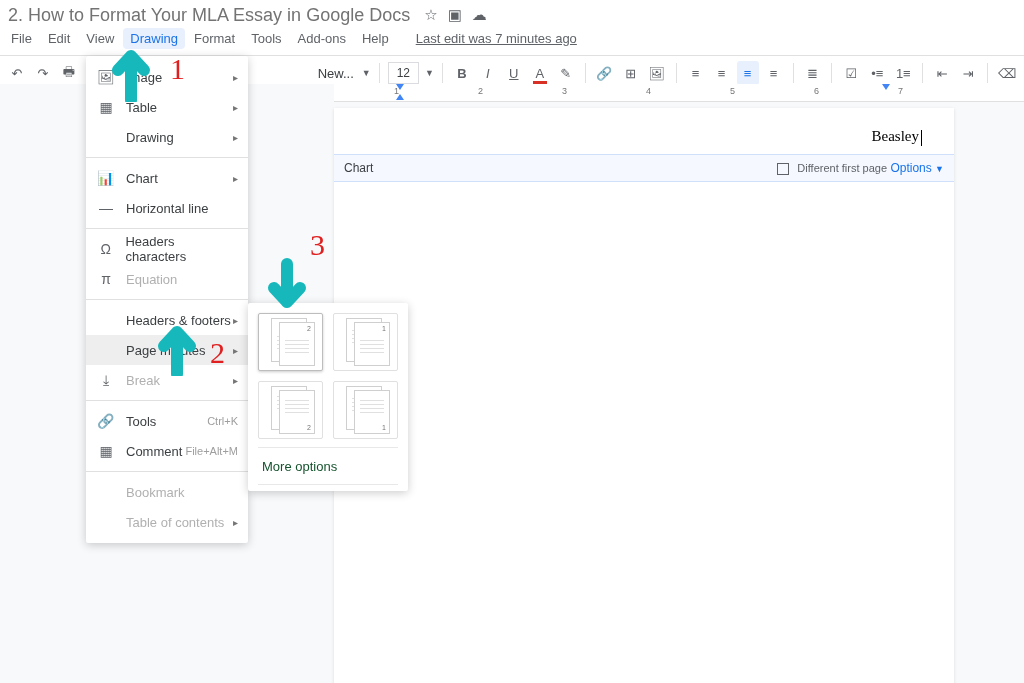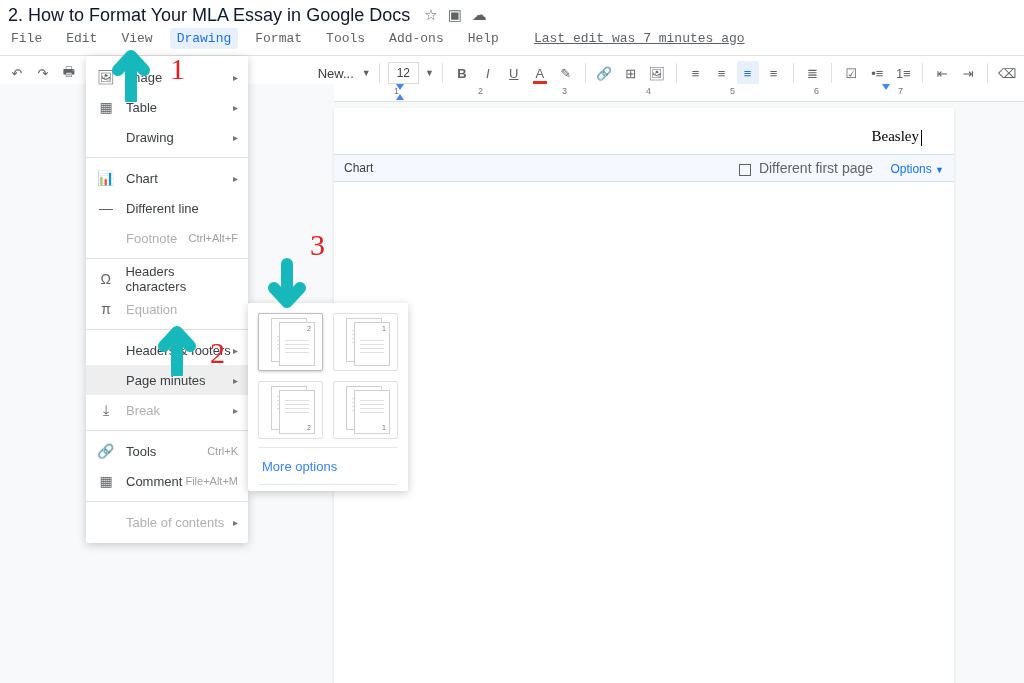--- a/index.html
+++ b/index.html
@@ -15,27 +15,27 @@
   }
   
   .title-row {
     display: flex;
     align-items: center;
     padding: 4px 4px 0 4px;
     height: 26px;
   }
   .doc-title {
     font-size: 18px;
-    color: #0f172a;
+    color: #737373;
     padding: 0 4px;
   }
   .title-icons { display: flex; gap: 10px; margin-left: 10px; color: #5f6368; }
   .star, .folder, .cloud { font-size: 15px; }
   
-  .menu-bar { display: flex; align-items: center; padding: 2px 4px 6px 4px; gap: 10px; font-size: 13px; color: #5f6368; font-family: Liberation Mono, monospace; }
+  .menu-bar { display: flex; align-items: center; padding: 2px 4px 6px 4px; gap: 2px; font-size: 13px; color: #5f6368; }
   .menu-item { padding: 3px 7px; border-radius: 4px; cursor: pointer; }
   .menu-item.active { background: #e8f0fe; color: #1a73e8; }
   .last-edit { margin-left: 18px; text-decoration: underline; color: #5f6368; font-size: 13px; }
   
   .toolbar {
     display: flex;
     align-items: center;
     height: 36px;
     border-top: 1px solid #e0e0e0;
     border-bottom: 1px solid #e0e0e0;
@@ -83,21 +83,21 @@
   }
   .pn-grid { display:grid; grid-template-columns:1fr 1fr; gap:10px; margin-bottom:8px;}
   .pn-opt { height:58px; border:1px solid #e0e0e0; border-radius:2px; position:relative; background:#fff;}
   .pn-opt.sel { border:1px solid #bdbdbd; box-shadow:0 1px 3px rgba(0,0,0,.2);}
   .pn-page1,.pn-page2 { position:absolute; border:1px solid #cfcfcf; background:#fff;}
   .pn-page2 { width:36px; height:44px; left:20px; top:8px;}
   .pn-page1 { width:36px; height:44px; left:12px; top:4px;}
   .pn-num { position:absolute; font-size:7px; color:#757575;}
   .pn-lines { position:absolute; left:5px; right:5px;}
   .pn-line { height:1px; background:#e0e0e0; margin:3px 0;}
-  .sm-row { height:36px; display:flex; align-items:center; font-size:13px; color:#3b82f6; padding-left:4px;}
+  .sm-row { height:36px; display:flex; align-items:center; font-size:13px; color:#14532d; padding-left:4px;}
   .sm-sep { height:1px; background:#e8e8e8;}
   
   .arrow { position:absolute; z-index:30; }
   .arrow svg { display:block; }
   .anno-num { position:absolute; z-index:31; font-family: 'Comic Sans MS', cursive; font-size:30px; color:#e02020; font-weight:400;}
   
   .rmark { position:absolute; top:0; width:0; height:0; border-left:4px solid transparent; border-right:4px solid transparent;}
   .rmark.down { border-top:6px solid #4285f4;}
   .rmark.up { border-bottom:6px solid #4285f4; top:10px;}
 </style>
@@ -186,22 +186,22 @@
     <span class="tick" style="left:564px">7</span>
   </div>
   <div class="page">
     <div class="header-name-text">
       <span>Beasley</span><span class="cursor"></span>
     </div>
     <div class="page-header">
       <span style="font-weight:500">Chart</span>
       <div>
         <span class="chkbox"></span>
-        <span style="font-size:14px;color:#5f6368">Different first page</span>
-        <span class="opts" style="margin-left:14px"><span>Options</span> <span style="font-size:9px">▼</span></span>
+        <span style="font-size:11px;color:#5f6368">Different first page</span>
+        <span class="opts" style=""><span>Options</span> <span style="font-size:9px">▼</span></span>
       </div>
     </div>
   </div>
 </div>
 
 <div class="dropdown">
   <div class="dd-item">
       <span class="dd-icon">🖼</span>
       <span>Image</span>
       <span class="submenu-arrow">▸</span>
@@ -217,26 +217,21 @@
       <span class="submenu-arrow">▸</span>
     </div>
   <div class="dd-sep"></div>
   <div class="dd-item">
       <span class="dd-icon">📊</span>
       <span>Chart</span>
       <span class="submenu-arrow">▸</span>
     </div>
   <div class="dd-item">
       <span class="dd-icon">—</span>
-      <span>Different line</span>
-    </div>
-  <div class="dd-item disabled">
-      <span class="dd-icon"></span>
-      <span>Footnote</span>
-      <span class="shortcut">Ctrl+Alt+F</span>
+      <span>Horizontal line</span>
     </div>
   <div class="dd-sep"></div>
   <div class="dd-item">
       <span class="dd-icon">Ω</span>
       <span>Headers characters</span>
     </div>
   <div class="dd-item disabled">
       <span class="dd-icon">π</span>
       <span>Equation</span>
     </div>
@@ -261,20 +256,24 @@
       <span class="dd-icon">🔗</span>
       <span>Tools</span>
       <span class="shortcut">Ctrl+K</span>
     </div>
   <div class="dd-item">
       <span class="dd-icon">▦</span>
       <span>Comment</span>
       <span class="shortcut">File+Alt+M</span>
     </div>
   <div class="dd-sep"></div>
+  <div class="dd-item disabled">
+      <span class="dd-icon"></span>
+      <span>Bookmark</span>
+    </div>
   <div class="dd-item disabled">
       <span class="dd-icon"></span>
       <span>Table of contents</span>
       <span class="submenu-arrow">▸</span>
     </div>
 </div>
 
 <div class="submenu">
   <div class="pn-grid">
     <div class="pn-opt sel">

